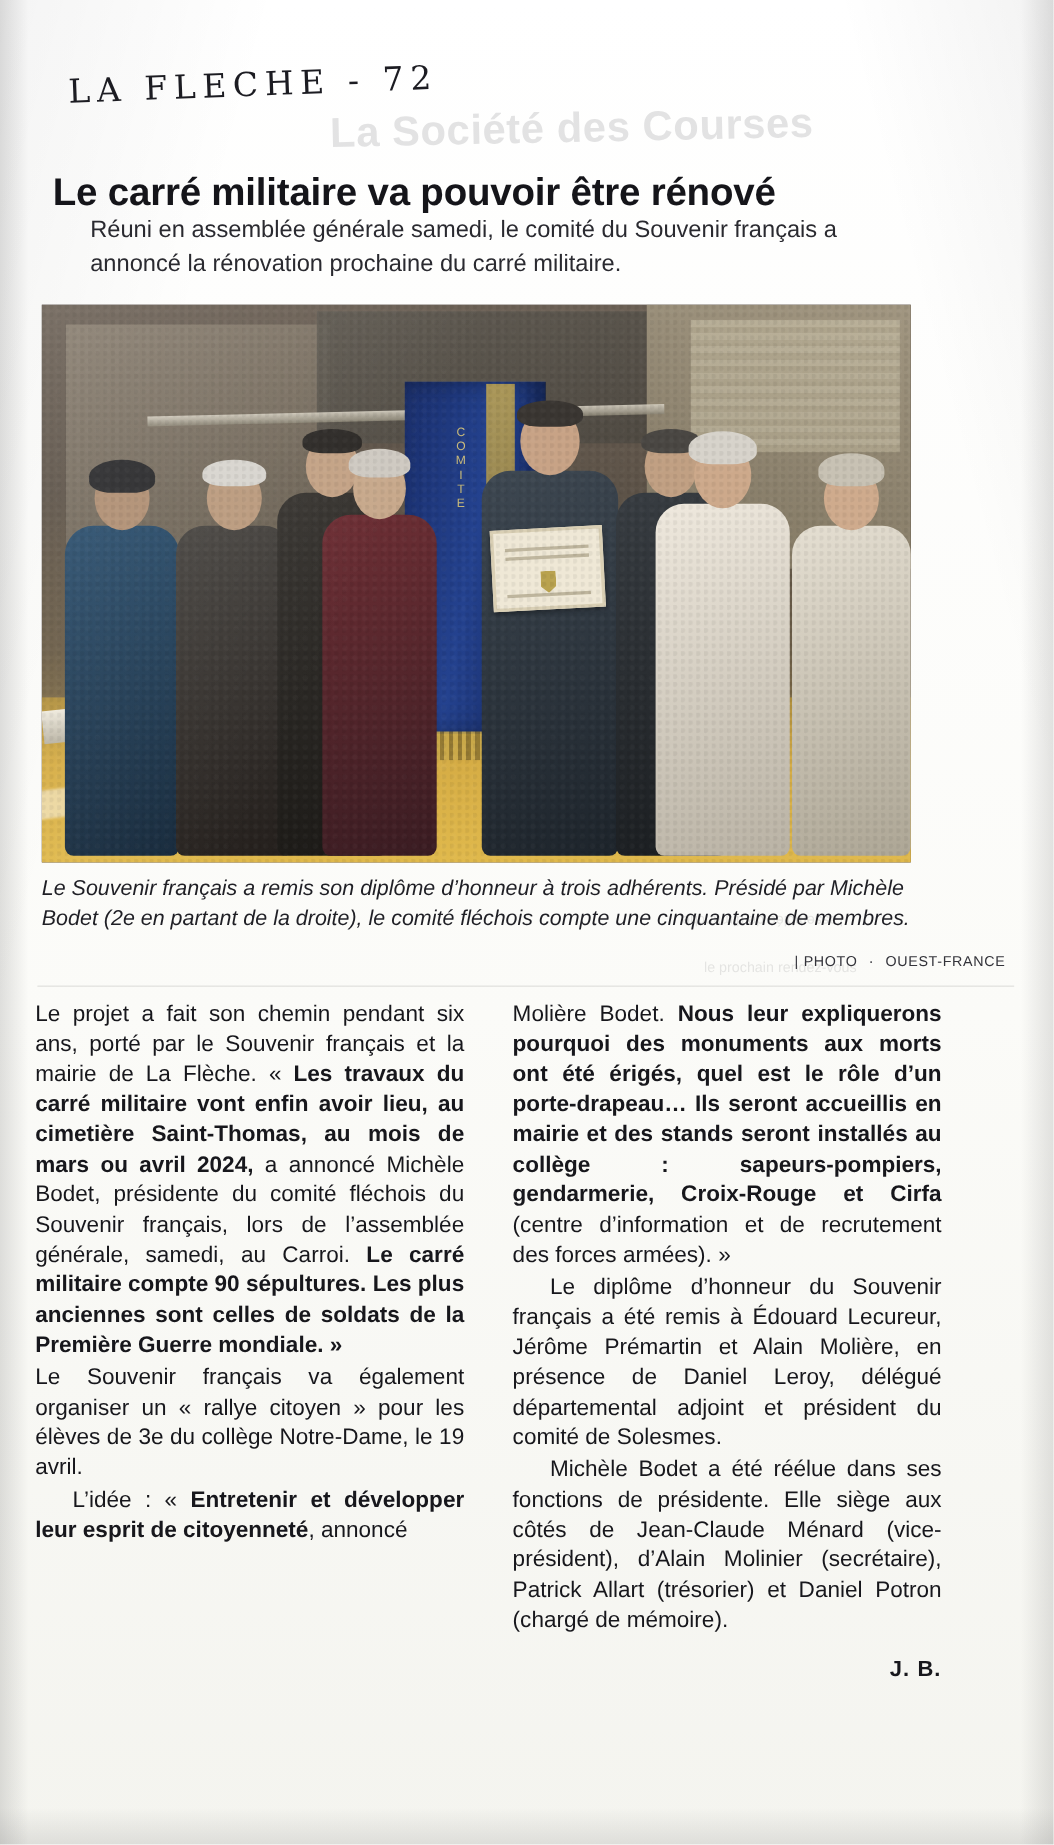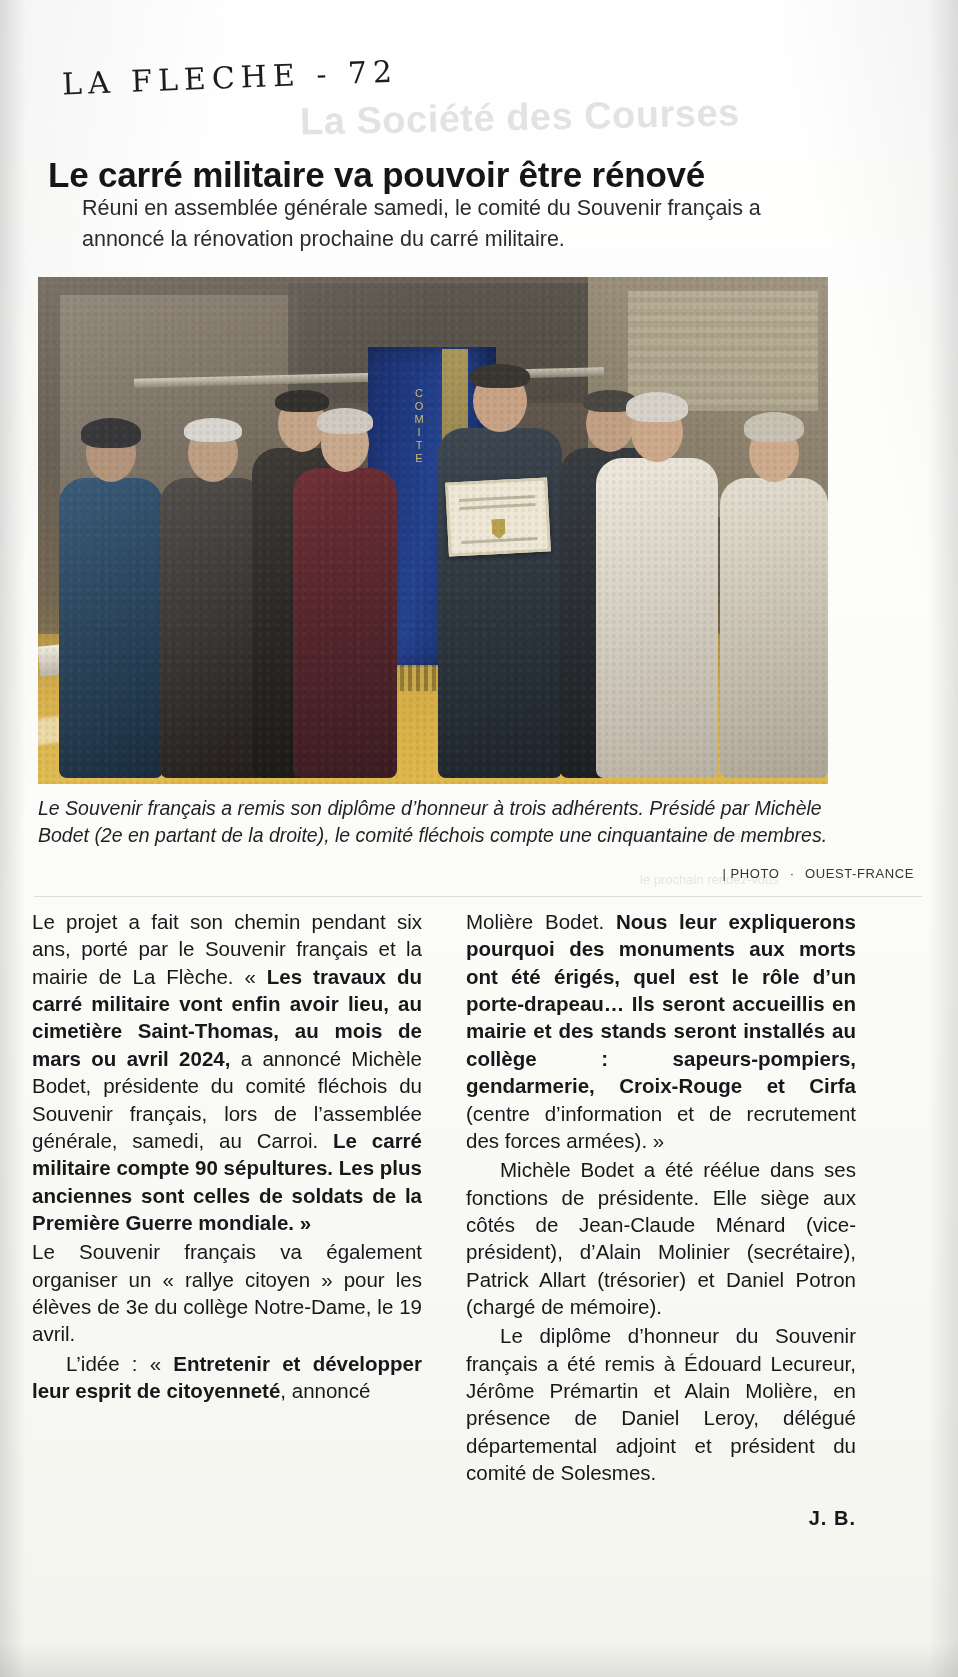--- a/index.html
+++ b/index.html
@@ -413,22 +413,22 @@
   <div class="rule"></div>
 
   <div class="cols">
     <div class="col">
       <p id="c0p0"><span>Le projet a fait son chemin pendant six ans, porté par le Souvenir français et la mairie de La Flèche. « </span><span class="bold">Les travaux du carré militaire vont enfin avoir lieu, au cimetière Saint-Thomas, au mois de mars ou avril 2024,</span><span> a annoncé Michèle Bodet, présidente du comité fléchois du Souvenir français, lors de l’assemblée générale, samedi, au Carroi. </span><span class="bold">Le carré militaire compte 90 sépultures. Les plus anciennes sont celles de soldats de la Première Guerre mondiale. »</span></p>
       <p id="c0a0"><span>Le Souvenir français va également organiser un « rallye citoyen » pour les élèves de 3e du collège Notre-Dame, le 19 avril.</span></p>
       <p class="indent" id="c0a1"><span>L’idée : « </span><span class="bold">Entretenir et développer leur esprit de citoyenneté</span><span>, annoncé</span></p>
     </div>
     <div class="col">
       <p id="c1p0"><span>Molière Bodet. </span><span class="bold">Nous leur expliquerons pourquoi des monuments aux morts ont été érigés, quel est le rôle d’un porte-drapeau… Ils seront accueillis en mairie et des stands seront installés au collège : sapeurs-pompiers, gendarmerie, Croix-Rouge et Cirfa</span><span> (centre d’information et de recrutement des forces armées). »</span></p>
+      <p class="indent" id="c1p2"><span>Le diplôme d’honneur du Souvenir français a été remis à Édouard Lecureur, Jérôme Prémartin et Alain Molière, en présence de Daniel Leroy, délégué départemental adjoint et président du comité de Solesmes.</span></p>
       <p class="indent" id="c1p1"><span>Michèle Bodet a été réélue dans ses fonctions de présidente. Elle siège aux côtés de Jean-Claude Ménard (vice-président), d’Alain Molinier (secrétaire), Patrick Allart (trésorier) et Daniel Potron (chargé de mémoire).</span></p>
-      <p class="indent" id="c1p2"><span>Le diplôme d’honneur du Souvenir français a été remis à Édouard Lecureur, Jérôme Prémartin et Alain Molière, en présence de Daniel Leroy, délégué départemental adjoint et président du comité de Solesmes.</span></p>
       <div class="signature">J. B.</div>
     </div>
   </div>
 
   <div class="scan-edge-left"></div>
   <div class="scan-edge-right"></div>
   <div class="scan-edge-bottom"></div>
 </div>
 
 </body></html>

